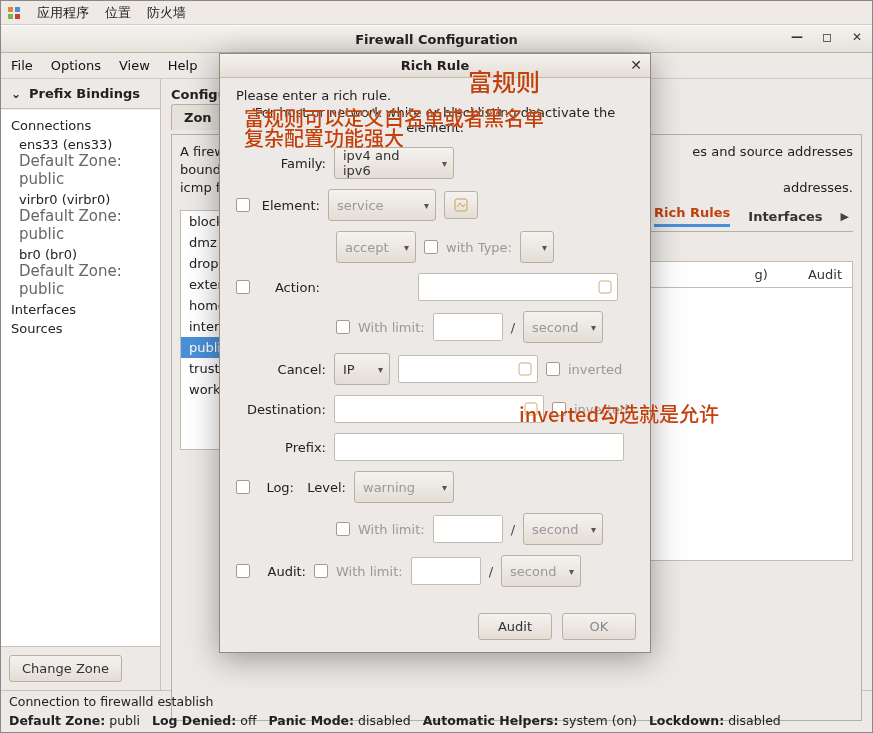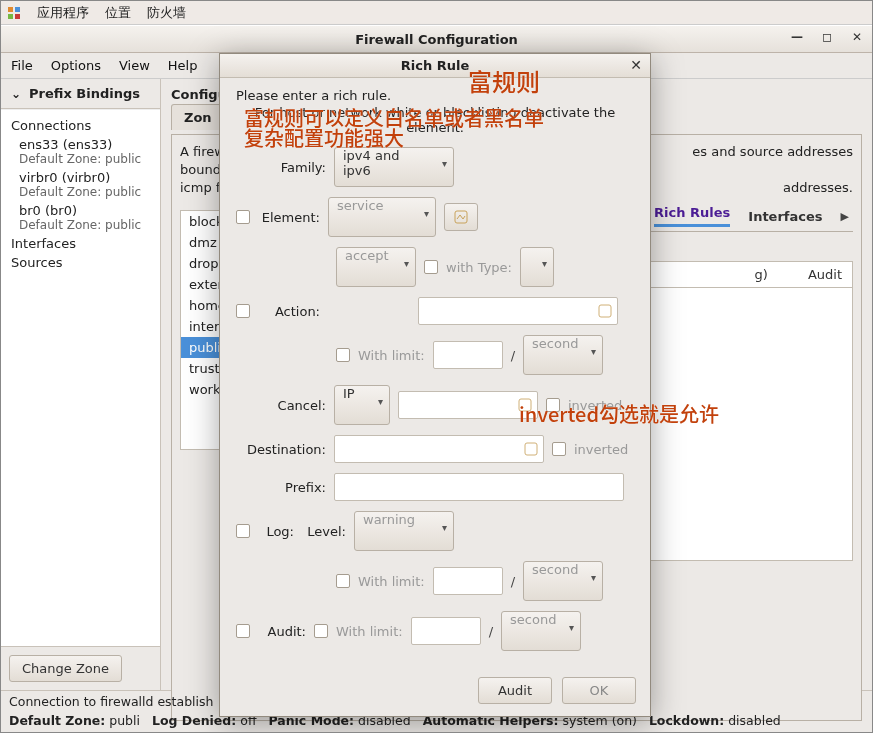--- a/index.html
+++ b/index.html
@@ -17,51 +17,51 @@
   .menubar { height:26px; border-bottom:1px solid #ccc; background:#ece9e6; display:flex; align-items:center; padding:0 10px; gap:18px; }
   .menubar span { color:#111; }
   
   .content { display:flex; height:calc(100% - 24px - 28px - 26px - 42px); }
   .left-panel { width:160px; border-right:1px solid #c9c2b9; display:flex; flex-direction:column; }
   .left-header { height:30px; display:flex; align-items:center; padding:0 10px; border-bottom:1px solid #c9c2b9; font-weight:bold; gap:8px; }
   .left-header .chev { font-size:12px; }
   .left-body { flex:1; background:#fff; border-top:1px solid #eee; padding:6px 0; font-size:13px; overflow:auto; }
   .left-body .grp { padding:2px 10px; color:#222; }
   .left-body .conn { padding-left:18px; padding-top:2px; padding-bottom:2px; }
-  .left-body .conn .sub { font-size:12px; color:#666; }
+  .left-body .conn .sub { font-size:15px; color:#666; }
   .left-footer { padding:8px; border-top:1px solid #c9c2b9; }
   .btn { display:inline-flex; align-items:center; justify-content:center; padding:5px 12px; border:1px solid #b8b0a5; border-radius:3px; background:linear-gradient(#f5f2ef,#e3ddd5); font-size:13px; color:#333; }
   
   .main { flex:1; padding:8px 10px; }
   .main .tabs { display:flex; gap:4px; margin-bottom:4px; }
   .main .tabs .tab { padding:5px 12px; border:1px solid #b8b0a5; border-bottom:none; background:#e6e1db; border-radius:3px 3px 0 0; font-weight:bold; font-size:13px;}
   .main .frame { border:1px solid #b8b0a5; padding:8px; background:#ece9e6; height:calc(100% - 8px); }
   .desc { font-size:13px; color:#222; line-height:1.4; }
   .zonelist { width:100px; border:1px solid #c3bcb1; background:#fff; margin-top:8px; height:240px; }
   .zonelist .zi { padding:3px 8px; font-size:13px; }
   .zonelist .zi.sel { background:#4a90d9; color:#fff; }
   .right-tabs { display:flex; gap:18px; align-items:center; height:30px; border-bottom:1px solid #b8b0a5; font-weight:bold; font-size:13px; padding:0 4px; }
   .right-tabs .rt { color:#333; }
-  .right-tabs .rt.active { color:#4c1d95; border-bottom:3px solid #4a90d9; padding-bottom:4px; }
+  .right-tabs .rt.active { color:#c2410c; border-bottom:3px solid #4a90d9; padding-bottom:4px; }
   .right-tabs .tri { font-size:11px; color:#444; }
   .hint { font-size:13px; padding:6px 4px; }
   .rule-table { border:1px solid #c3bcb1; background:#fff; height:300px; margin-top:2px; }
   .rule-table .hdr { height:26px; border-bottom:1px solid #c3bcb1; display:flex; align-items:center; padding:0 10px; gap:40px; font-size:13px; color:#333; }
   
   .statusbar { height:42px; border-top:1px solid #c9c2b9; background:#ece9e6; padding:2px 8px; font-size:12.5px; line-height:1.5; }
   .statusbar b { font-weight:bold; }
   
   .dialog { position:absolute; left:218px; top:52px; width:432px; background:#ece9e6; border:1px solid #928a7e; box-shadow:0 6px 30px rgba(0,0,0,.35); z-index:50; }
   .dialog .dtb { height:24px; display:flex; align-items:center; justify-content:center; font-weight:bold; background:linear-gradient(#f5f2ef,#e4ded6); border-bottom:1px solid #c3bcb1; position:relative; font-size:13px;}
   .dialog .dtb .close { position:absolute; right:8px; top:3px; font-size:14px; color:#333; cursor:pointer; }
   .dialog .body { padding:10px 16px 8px 16px; }
   .row { display:flex; align-items:center; margin-bottom:10px; gap:8px; }
   .lbl { width:90px; text-align:right; color:#222; }
   .chk { width:14px; height:14px; border:1px solid #a59c8f; border-radius:2px; background:#fff; flex:none; }
-  select, .combo { height:40px; border:1px solid #b8b0a5; border-radius:3px; background:linear-gradient(#f5f2ef,#e3ddd5); padding:0 22px 0 8px; font-size:13px; color:#333; position:relative; display:inline-flex; align-items:flex-start; }
+  select, .combo { height:32px; border:1px solid #b8b0a5; border-radius:3px; background:linear-gradient(#f5f2ef,#e3ddd5); padding:0 22px 0 8px; font-size:13px; color:#333; position:relative; display:inline-flex; align-items:center; }
   .combo .car { position:absolute; right:6px; top:10px; font-size:10px; color:#555; }
   .combo.disabled, .inp.disabled { color:#999; }
   .inp { height:28px; border:1px solid #c3bcb1; border-radius:2px; background:#fff; padding:0 6px; font-size:13px; }
   .sq { width:34px; height:28px; border:1px solid #b8b0a5; border-radius:3px; background:linear-gradient(#f5f2ef,#e3ddd5); display:inline-flex; align-items:center; justify-content:center; }
   .slash { color:#444; }
   .muted { color:#999; }
   .dialog .footer { display:flex; justify-content:flex-end; gap:10px; padding:8px 14px 12px; border-top:0; }
   .dialog .footer .btn { min-width:74px; justify-content:center; }
   .inset-icon { width:16px; height:16px; display:inline-block; }
   

